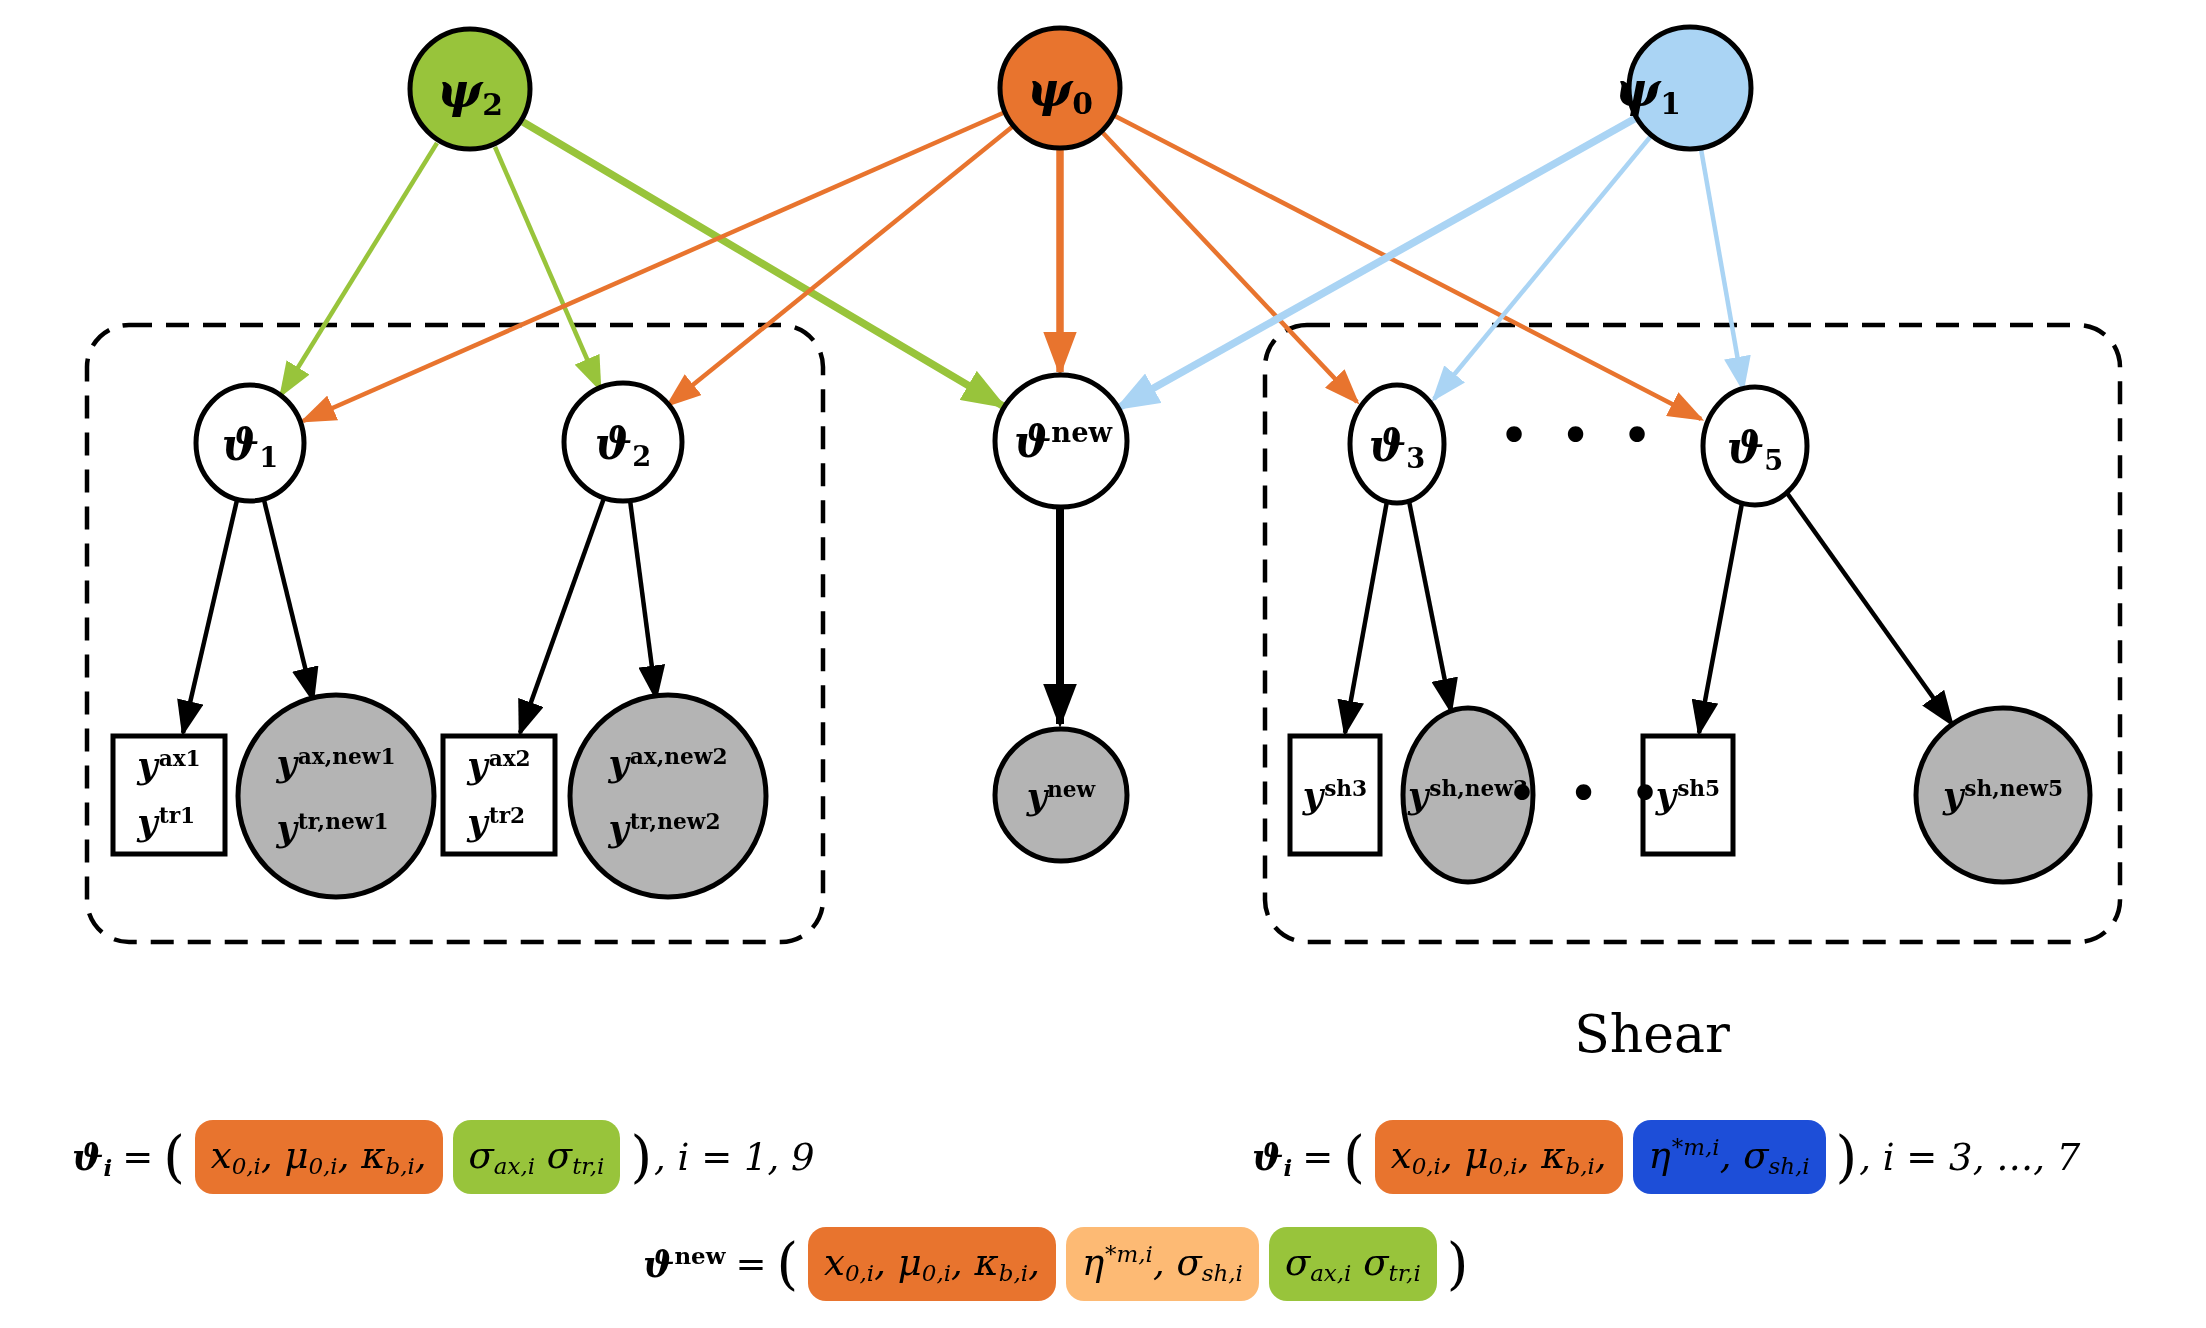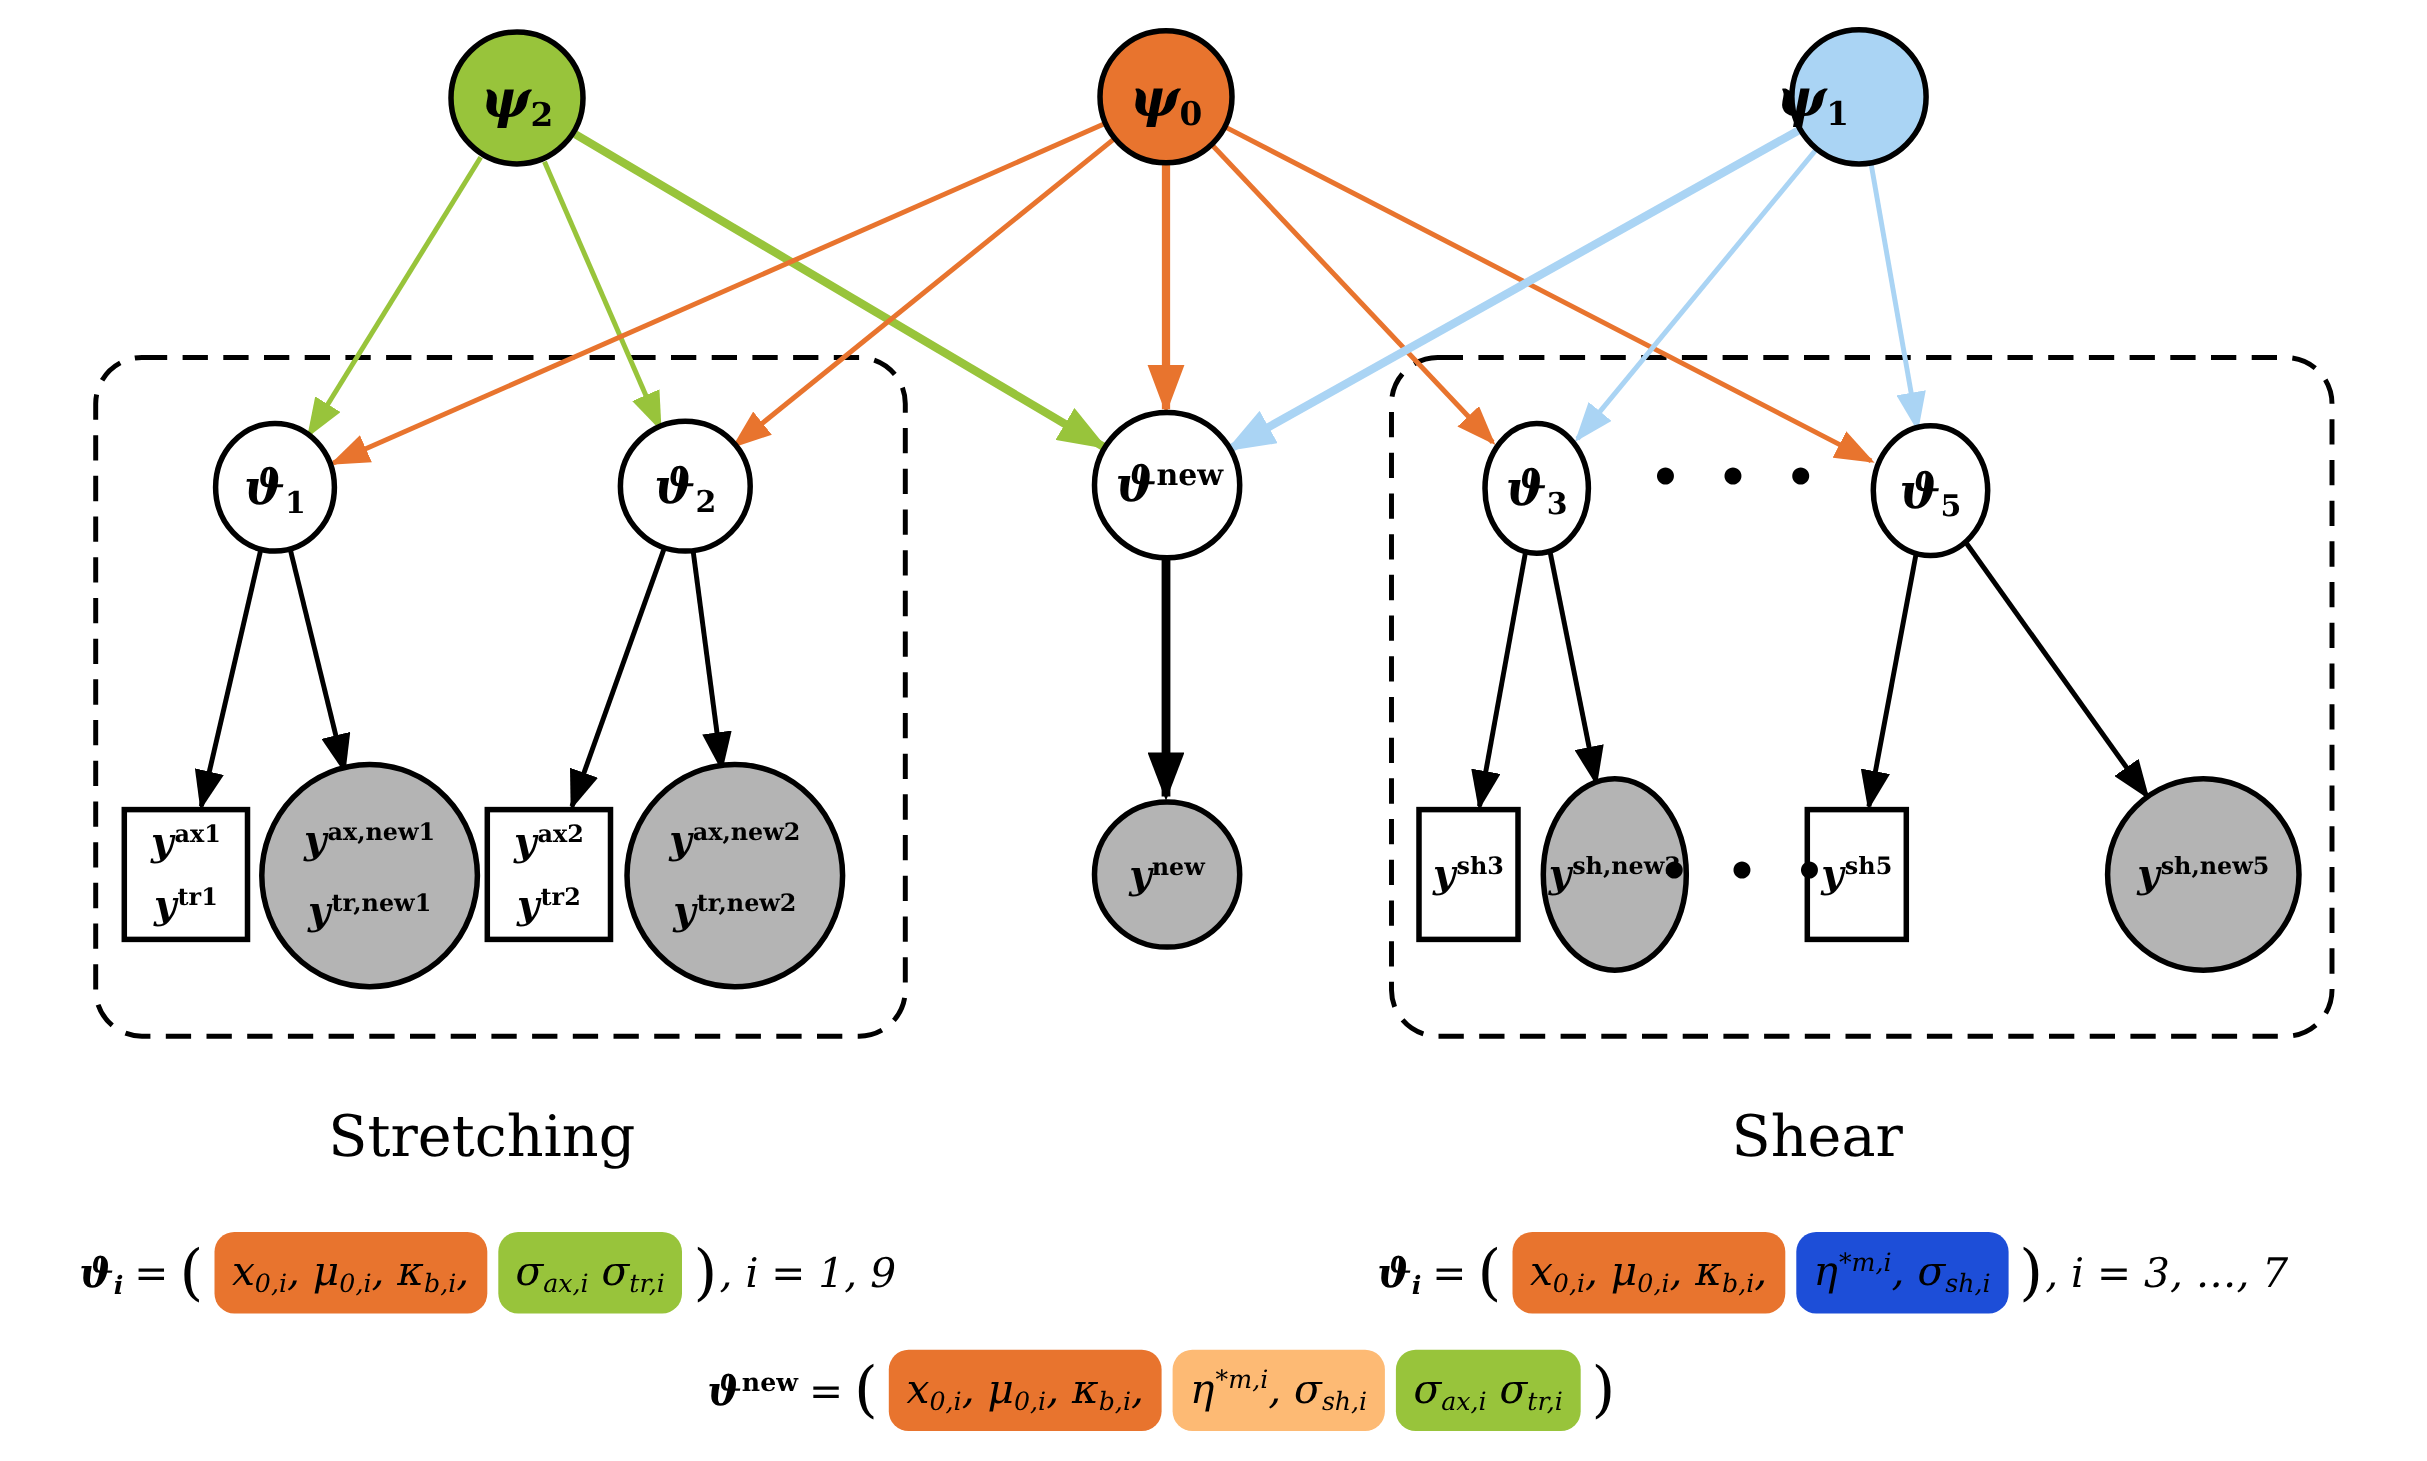--- a/index.html
+++ b/index.html
@@ -13,21 +13,21 @@
   .f-white{fill:#ffffff;} .f-gray{fill:var(--gray);}
   .f-green{fill:var(--green);} .f-orange{fill:var(--orange);} .f-blue{fill:var(--blue);}
   .edge{fill:none;}
   .thin{stroke-width:4.5;} .thick{stroke-width:7.5;} .bthick{stroke-width:8;}
   .e-green{stroke:var(--green);} .e-orange{stroke:var(--orange);}
   .e-blue{stroke:var(--blue);} .e-black{stroke:#000;}
   .mh-green{fill:var(--green);} .mh-orange{fill:var(--orange);}
   .mh-blue{fill:var(--blue);} .mh-black{fill:#000;}
 
   
-  .lbl{position:absolute;transform:translate(-50%,-50%);white-space:nowrap;text-align:center;z-index:3;}
+  .lbl{position:absolute;transform:translate(-50%,-50%);white-space:nowrap;text-align:left;z-index:3;}
   .math{font-style:italic;}
   .bold{font-weight:700;}
   .math sup{font-size:.62em;vertical-align:.55em;line-height:0;}
   .math sub{font-size:.62em;vertical-align:-.28em;line-height:0;}
   .ss{display:inline-flex;align-items:flex-start;
       font-size:.62em;line-height:1.04;vertical-align:.55em;margin-left:1px;}
   .ss span{display:block;}
   .up{font-style:normal;}
   .psi-lbl{font-size:48px;}
   .theta-lbl{font-size:44px;}
@@ -197,21 +197,20 @@
   <div class="lbl math bold leaf-lbl" style="left:2003px;top:796px">
     <div>y<span class="ss">
           <span class="up">sh,new</span>
           <span class="up">5</span>
         </span></div>
   </div>
 
   <div class="lbl dots" style="left:1580px;top:435px">• • •</div>
   <div class="lbl dots" style="left:1588px;top:793px">• • •</div>
 
-  <div class="lbl caption" style="left:438px;top:1034px">Stretching</div>
   <div class="lbl caption" style="left:1652px;top:1034px">Shear</div>
 
   <div class="eq math" style="left:72px;top:1157px">
     <span class="bold">ϑ<sub>i</sub></span>
     <span>=</span>
     <span class="paren">(</span>
     <span class="pill" style="background: rgb(232, 116, 46);">
         <span>x<sub>0,i</sub>, μ<sub>0,i</sub>, κ<sub>b,i</sub>,</span>
       </span>
     <span class="pill" style="background: rgb(152, 196, 59);">

